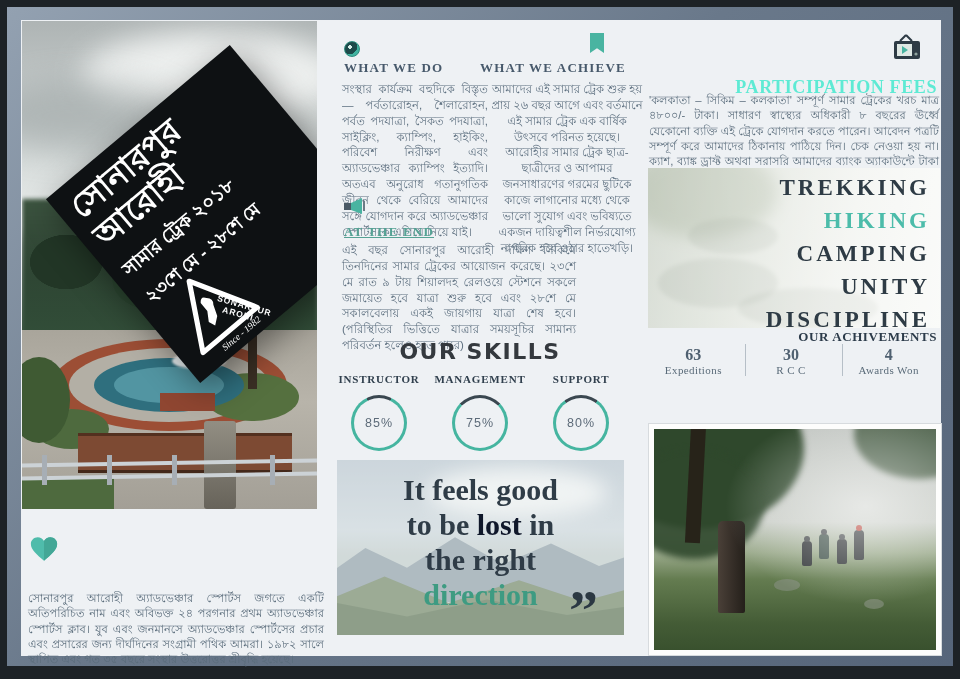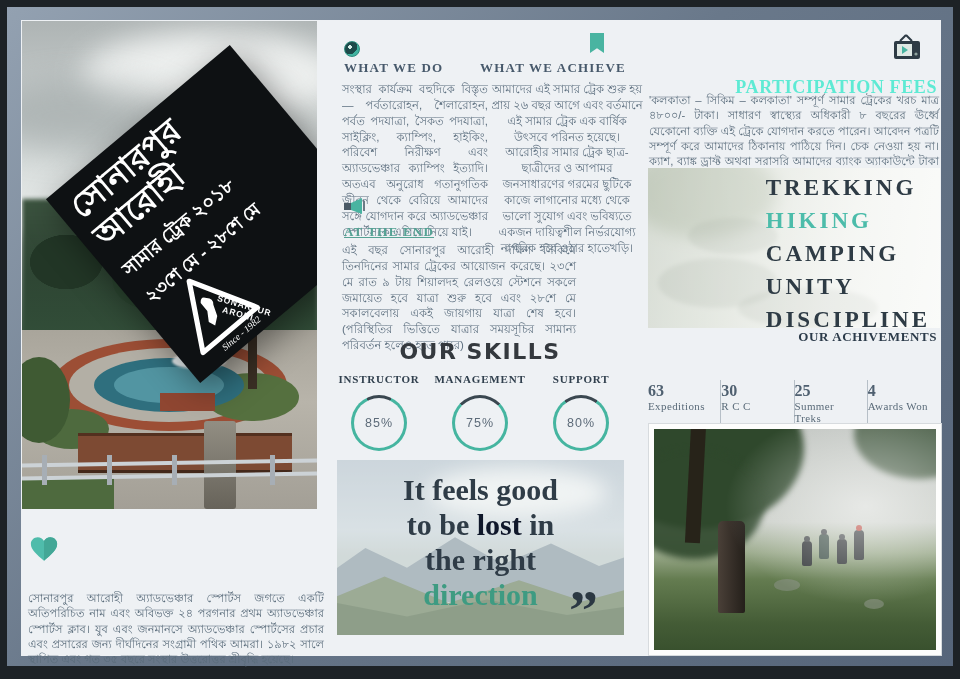--- a/index.html
+++ b/index.html
@@ -111,27 +111,27 @@
       font-family:"Liberation Serif",serif;font-weight:bold;font-size:18px;letter-spacing:.6px;color:#5eead4;}
   .fees-body{position:absolute;left:649px;top:93px;width:290px;text-align:justify;font-size:11.3px;
       line-height:1.36;color:#5d6f7e;}
   .fees-body b{color:#3e5264;}
   .stream{position:absolute;left:648px;top:168px;width:292px;height:160px;overflow:hidden;
       background:linear-gradient(105deg,#c2cabe 0%,#d4dacf 35%,#e5e8e1 65%,#edf0ea 100%);}
   .st-rock{position:absolute;border-radius:50%;background:#5a6a55;opacity:.16;filter:blur(2px);}
   .st-green{position:absolute;left:-20px;top:-20px;width:150px;height:90px;border-radius:50%;
       background:#71845f;opacity:.35;filter:blur(8px);}
   .st-fade{position:absolute;inset:0;background:linear-gradient(90deg,rgba(255,255,255,.35),rgba(255,255,255,.72));}
-  .words{position:absolute;right:10px;top:4px;text-align:left;font-family:"Liberation Serif",serif;
+  .words{position:absolute;right:10px;top:4px;text-align:right;font-family:"Liberation Serif",serif;
       font-weight:bold;font-size:23px;line-height:1.43;letter-spacing:3px;color:#2e3b45;}
   .words .accent1{color:#4cbcaa;}
   .ach-title{position:absolute;left:650px;top:329px;width:287px;text-align:right;
       font-family:"Liberation Serif",serif;font-weight:bold;font-size:13px;letter-spacing:.6px;color:#2c3b4a;}
   .stats{position:absolute;left:648px;top:344px;width:292px;display:flex;}
-  .stat{flex:1;text-align:left;padding:2px 6px 0 0;border-right:1px solid #b6bfc7;margin-top:36px;}
+  .stat{flex:1;text-align:center;padding:2px 6px 0 0;border-right:1px solid #b6bfc7;}
   .stat:last-child{border-right:none;}
   .stat-num{font-family:"Liberation Serif",serif;font-weight:bold;font-size:16px;color:#4f6070;}
   .stat-label{font-family:"Liberation Serif",serif;font-size:11px;color:#5a6b79;letter-spacing:.4px;}
 
   
   .trek{position:absolute;left:649px;top:424px;width:292px;height:231px;background:#fdfdfc;
       box-shadow:0 0 0 1px #d7dbde;}
   .trek-in{position:absolute;inset:5px;overflow:hidden;
       background:linear-gradient(180deg,#c3c7c3 0%,#cbcfc9 42%,#9cab8d 56%,#647c50 68%,#445c36 88%,#39512e 100%);}
   .tk-canopy{position:absolute;border-radius:50%;background:#2f482c;filter:blur(3px);}
@@ -303,24 +303,20 @@
   <div class="stats">
     <div class="stat">
       <div class="stat-num">63</div>
       <div class="stat-label">Expeditions</div>
     </div>
     <div class="stat">
       <div class="stat-num">30</div>
       <div class="stat-label">R C C</div>
     </div>
     <div class="stat">
-      <div class="stat-num">25</div>
-      <div class="stat-label">Summer Treks</div>
-    </div>
-    <div class="stat">
       <div class="stat-num">4</div>
       <div class="stat-label">Awards Won</div>
     </div>
   </div>
 
   <div class="trek">
     <div class="trek-in">
       <div class="tk-canopy" style="left:-60px;top:-60px;width:210px;height:160px;"></div>
       <div class="tk-canopy" style="left:-30px;top:20px;width:140px;height:110px;opacity:.9;"></div>
       <div class="tk-canopy" style="left:200px;top:-40px;width:130px;height:90px;opacity:.75;"></div>

